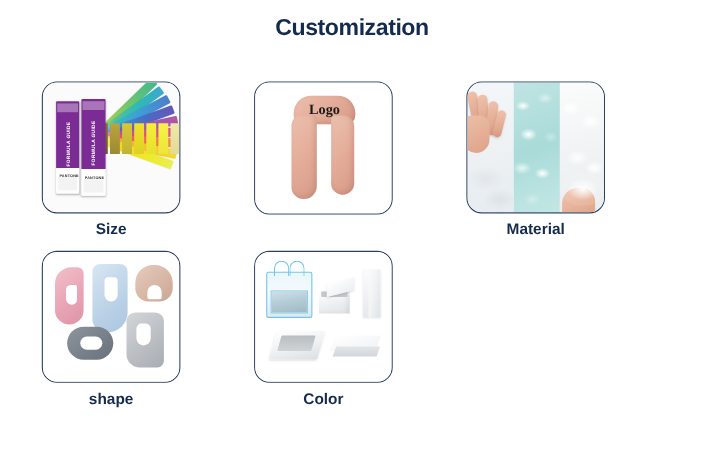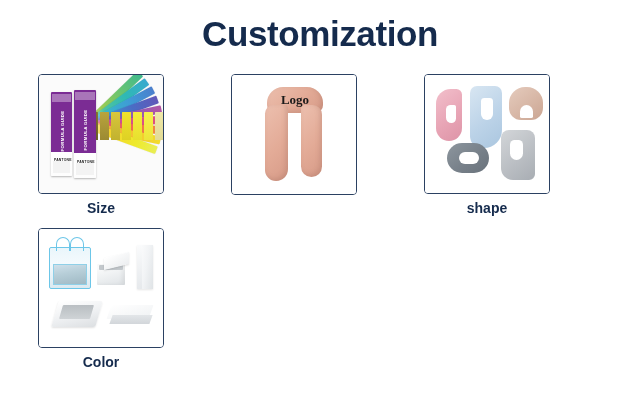--- a/index.html
+++ b/index.html
@@ -17,21 +17,21 @@
     position: relative;
   }
 
   
   .page-title {
     position: absolute;
     top: 14px;
     left: 0;
     width: 640px;
     text-align: center;
-    font-size: 35px;
+    font-size: 21px;
     font-weight: bold;
     color: #152b4d;
     letter-spacing: -0.4px;
   }
 
   
   .grid {
     position: absolute;
     top: 74px;
     left: 38px;
@@ -47,21 +47,21 @@
     width: 126px;
     display: flex;
     flex-direction: column;
     align-items: center;
   }
 
   .card {
     width: 126px;
     height: 121px;
     border: 1.2px solid #2b4162;
-    border-radius: 4px;
+    border-radius: 14px;
     background: #ffffff;
     overflow: hidden;
     position: relative;
   }
 
   .card-label {
     margin-top: 7px;
     font-size: 14px;
     font-weight: bold;
     color: #152b4d;
@@ -479,20 +479,41 @@
           <div class="up-top"></div>
           <div class="up-left"></div>
           <div class="up-right"></div>
           <div class="up-notch"></div>
           <div class="logo-word">Logo</div>
         </div>
       </div>
     </div>
   </div>
 
+  <div class="cell">
+    <div class="card">
+      <div class="media c-material">
+        <div class="mat-panel mat-foam">
+          <div class="hand">
+            <div class="finger f1"></div>
+            <div class="finger f2"></div>
+            <div class="finger f3"></div>
+            <div class="finger f4"></div>
+            <div class="palm"></div>
+          </div>
+        </div>
+        <div class="mat-panel mat-shred"></div>
+        <div class="mat-panel mat-fiber">
+          <div class="fiber-hand"></div>
+          <div class="fiber-puff"></div>
+        </div>
+      </div>
+    </div>
+    <div class="card-label">Material</div>
+  </div>
 
 
   <div class="cell">
     <div class="card">
       <div class="media c-shape">
         <div class="pil pil-pink"></div>
         <div class="pil pil-blue"></div>
         <div class="pil pil-beige"></div>
         <div class="pil pil-gray"></div>
         <div class="pil pil-lgray"></div>

